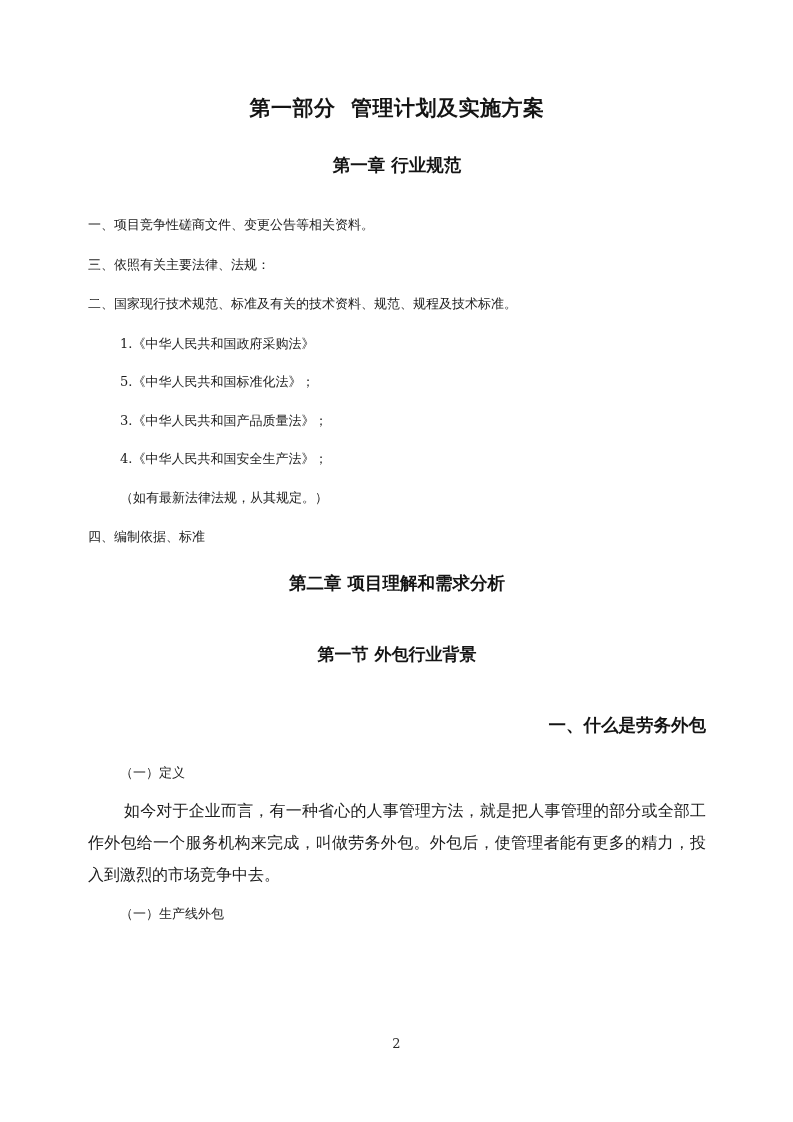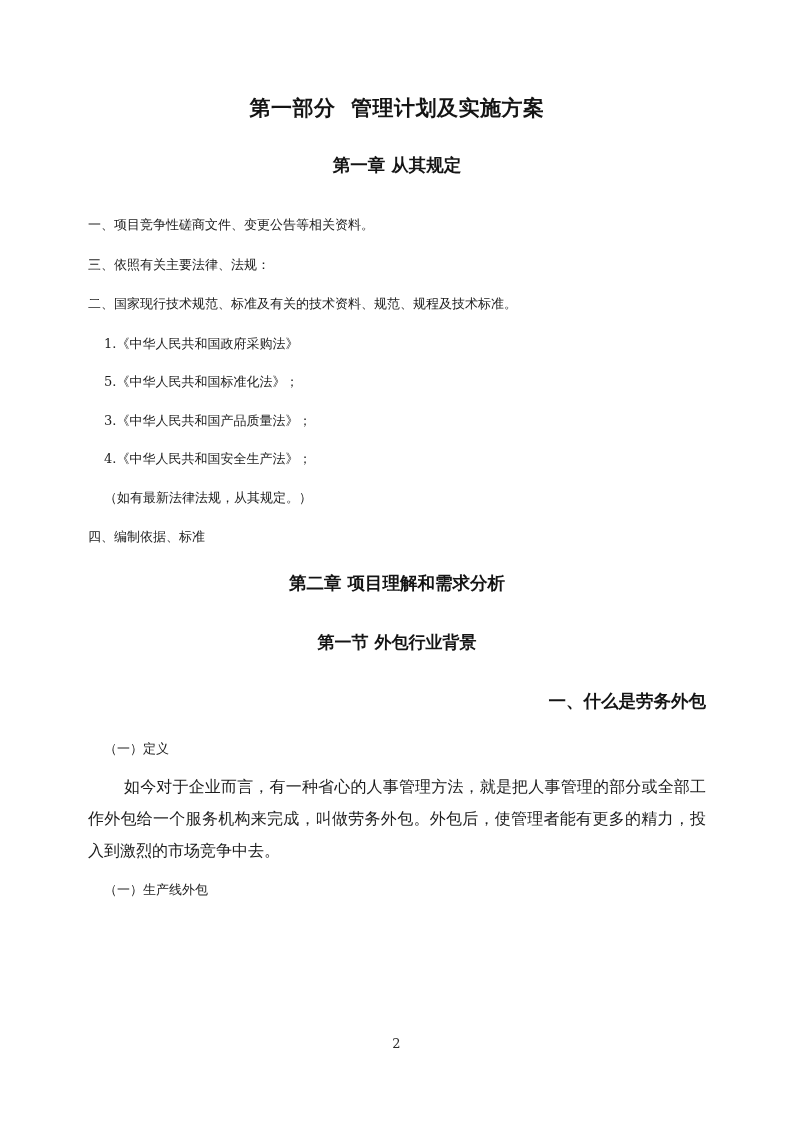--- a/index.html
+++ b/index.html
@@ -51,21 +51,21 @@
     margin: 0;
     line-height: 1.2;
     white-space: pre;
   }
   .h-section {
     font-family: "DejaVu Sans", "Liberation Sans", sans-serif;
     font-weight: bold;
     font-size: 17px;
     text-align: center;
     color: #141414;
-    margin: 4px;
+    margin: 16px;
     line-height: 1.2;
     white-space: pre;
   }
   .h-sub {
     font-family: "DejaVu Sans", "Liberation Sans", sans-serif;
     font-weight: bold;
     font-size: 17.5px;
     text-align: right;
     color: #141414;
     margin: 0;
@@ -78,21 +78,21 @@
     font-family: "DejaVu Serif", "Liberation Serif", serif;
     font-size: 13px;
     color: #1c1c1c;
     line-height: 1.35;
     margin: 0;
     text-align: justify;
     text-justify: inter-ideograph;
     white-space: pre-wrap;
   }
   .para.level0 { margin-left: 0; }
-  .para.level1 { margin-left: 16px; }
+  .para.level1 { margin-left: 32px; }
 
   .flow-para {
     font-family: Liberation Serif, serif;
     font-size: 16px;
     color: #1c1c1c;
     line-height: 2.0;
     margin: 0;
     text-align: justify;
     text-justify: inter-ideograph;
     text-indent: 36px;
@@ -122,21 +122,21 @@
 </head>
 <body>
 
 <div class="page">
   <div class="content">
 
     <h1 class="h-part">第一部分  管理计划及实施方案</h1>
 
     <div class="gap-34"></div>
 
-    <h2 class="h-chapter">第一章 从其规定</h2>
+    <h2 class="h-chapter">第一章 行业规范</h2>
 
     <div class="gap-40"></div>
 
     <div class="list-block">
       <p class="para level0">一、项目竞争性磋商文件、变更公告等相关资料。</p>
       <p class="para level0">三、依照有关主要法律、法规：</p>
       <p class="para level0">二、国家现行技术规范、标准及有关的技术资料、规范、规程及技术标准。</p>
     </div>
 
     <div class="numbered">

